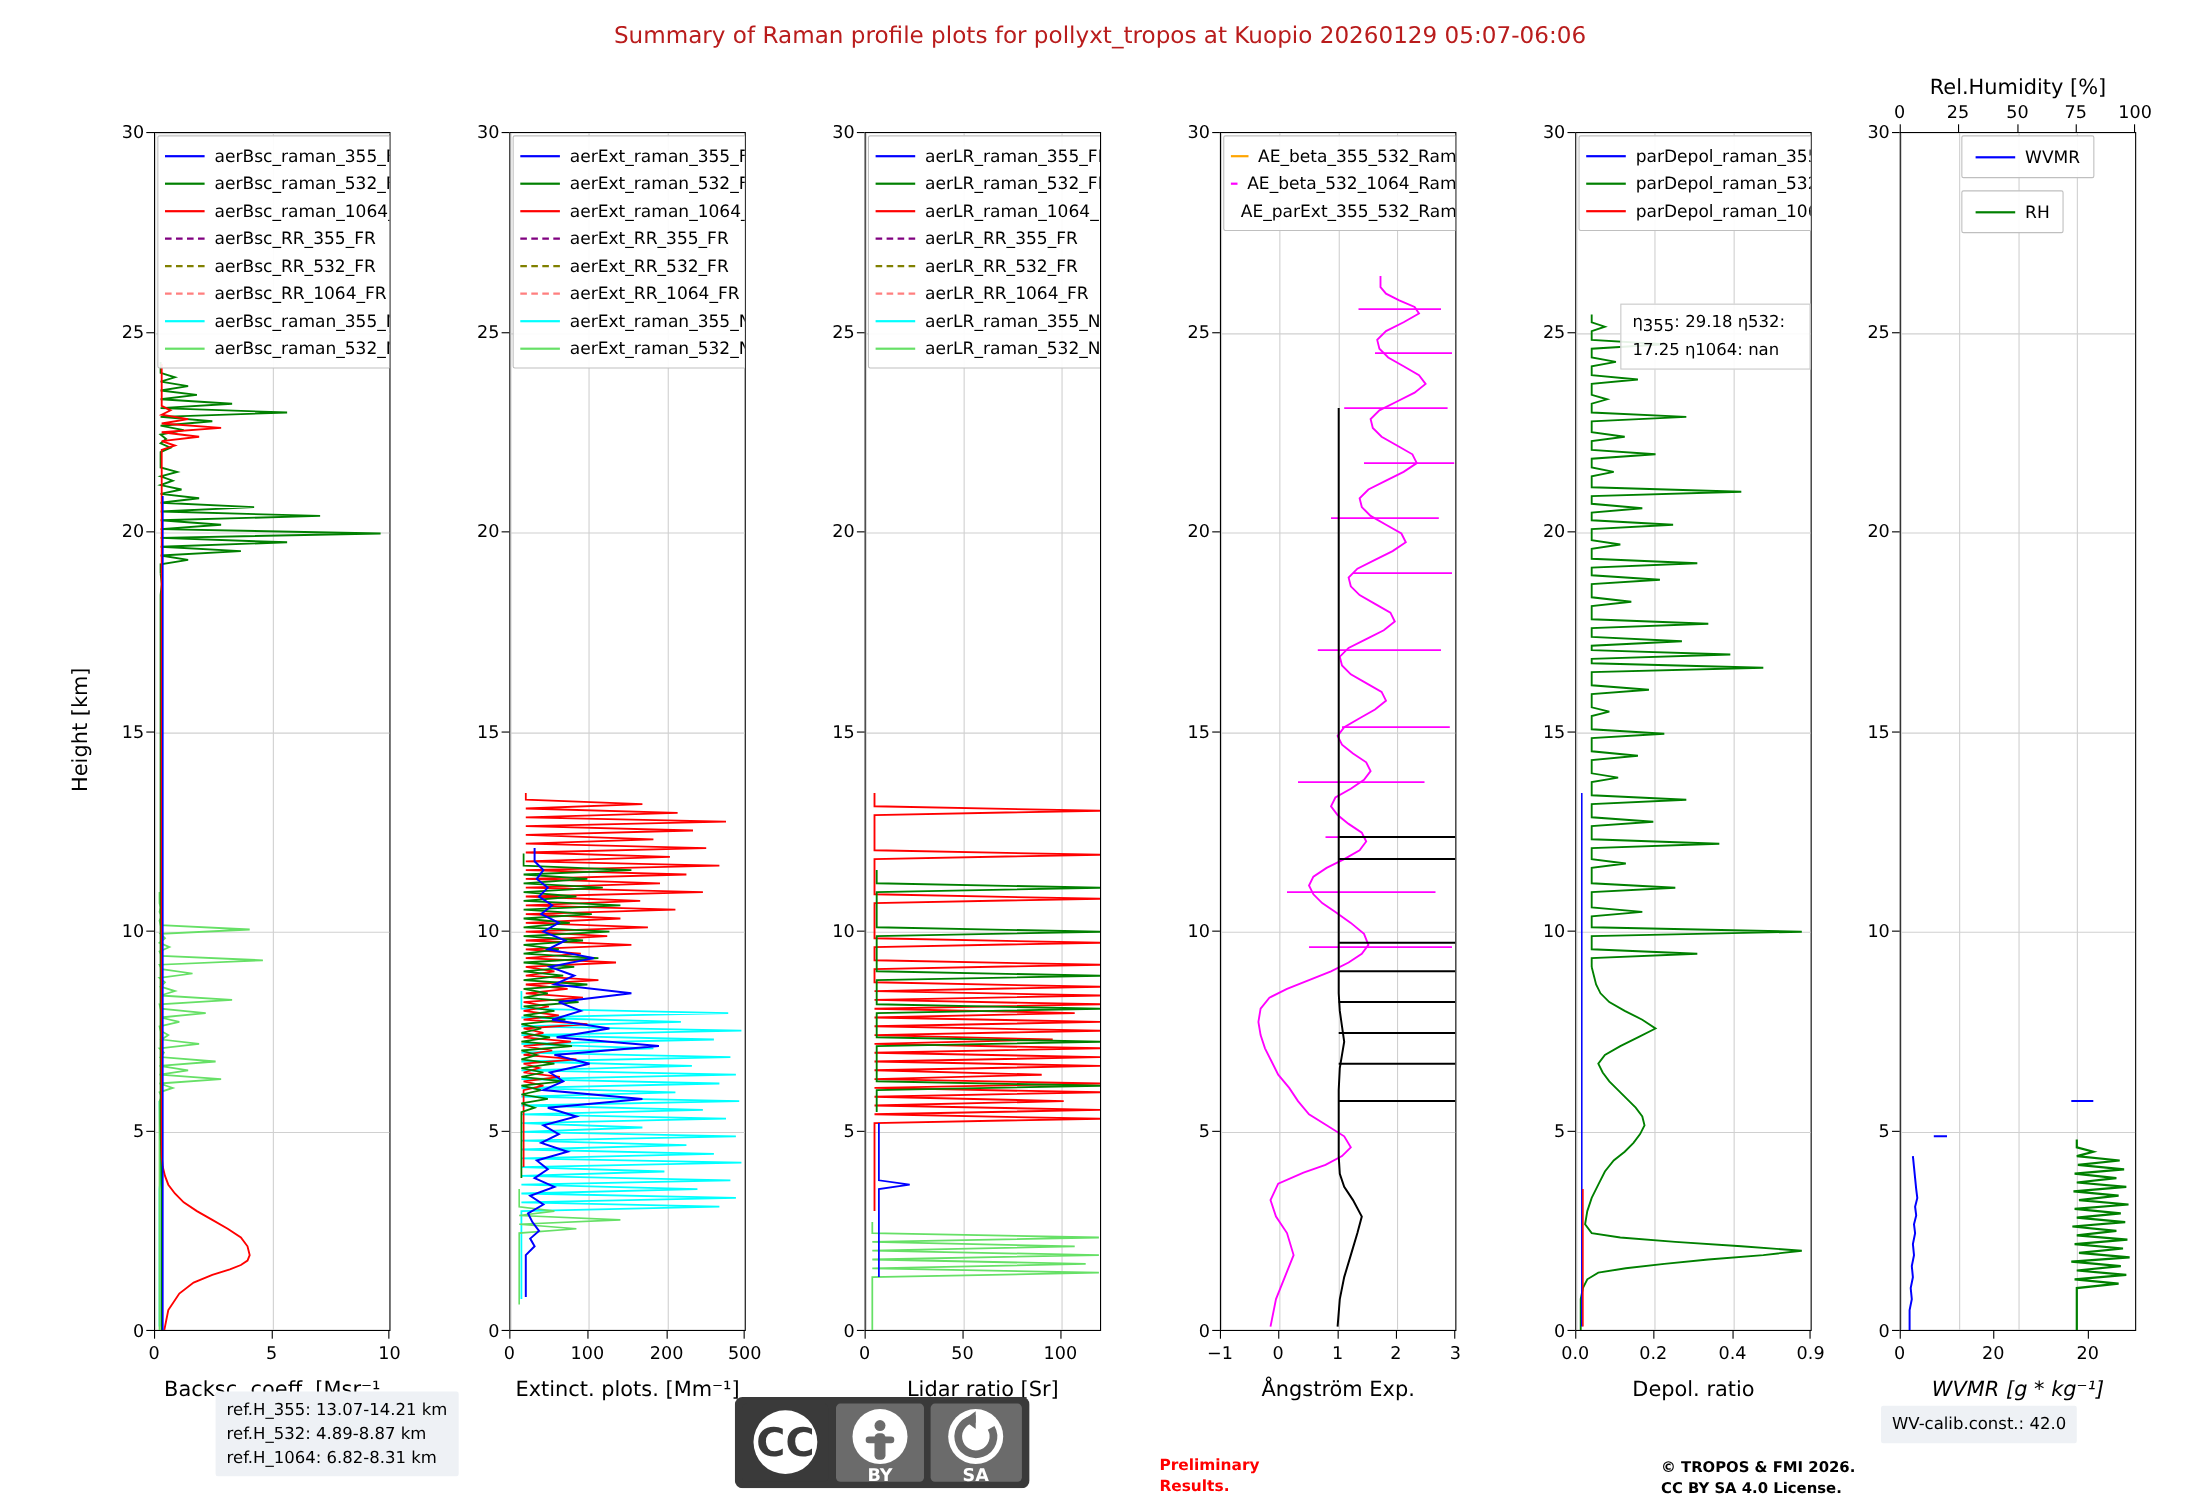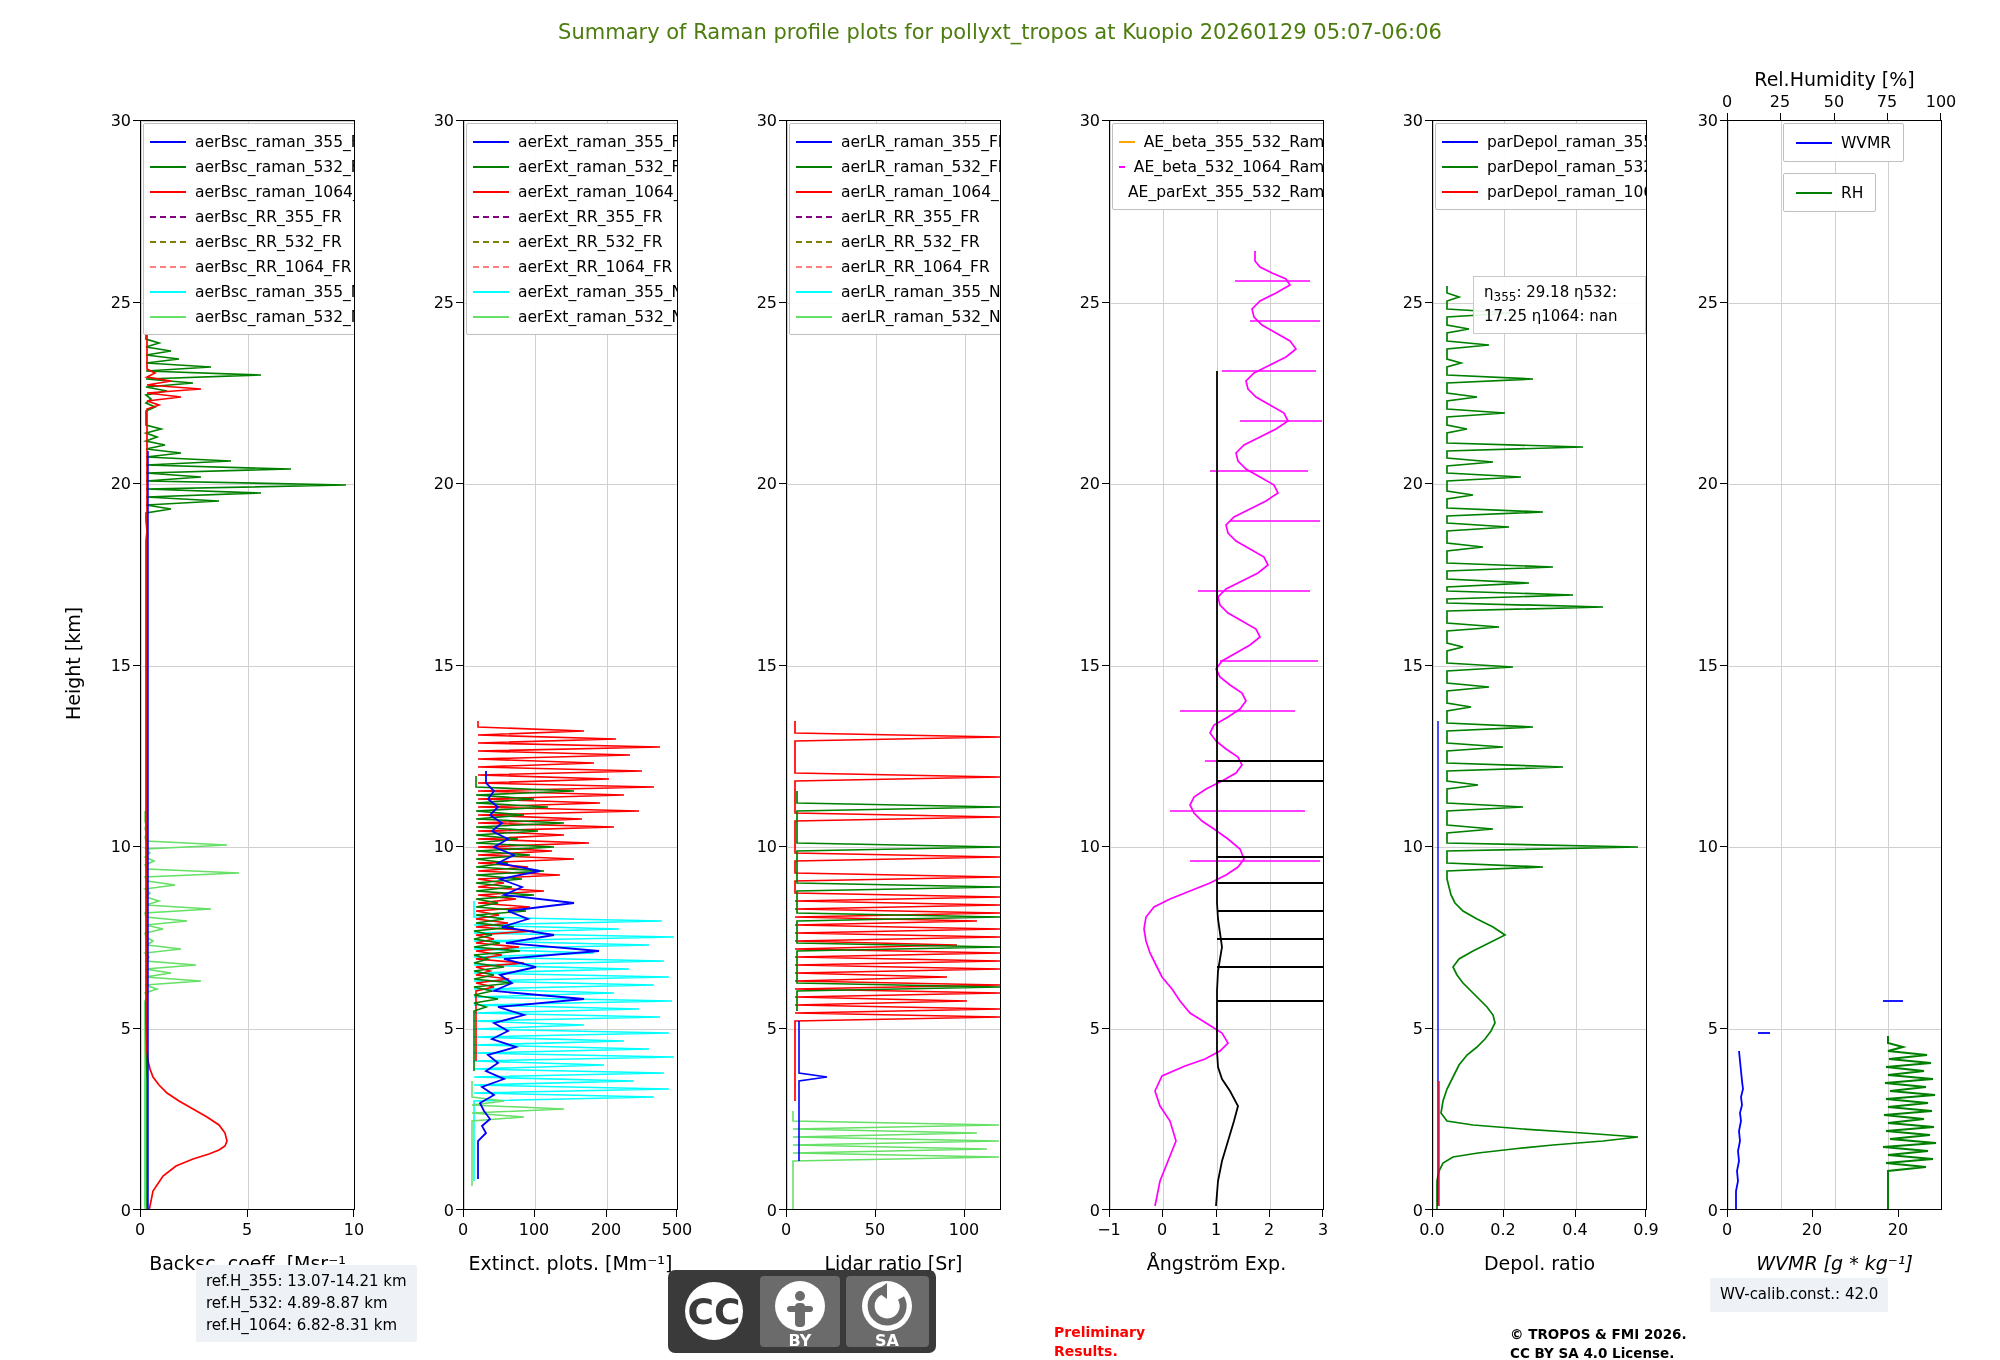--- a/index.html
+++ b/index.html
@@ -3,21 +3,21 @@
 <meta charset="utf-8">
 <style>
   html,body{margin:0;padding:0;}
   body{
     width:2000px;height:1360px;background:#ffffff;
     font-family:"DejaVu Sans","Liberation Sans",sans-serif;
     color:#000;overflow:hidden;position:relative;
   }
   #title{
     position:absolute;top:20px;left:0;width:2000px;text-align:center;
-    font-size:21px;color:#4d7c0f;
+    font-size:21px;color:#b91c1c;
   }
   .panel{position:absolute;top:120px;height:1090px;}
   .plotbox{
     position:absolute;left:0;top:0;width:100%;height:1090px;
     border:1.3px solid #000;box-sizing:border-box;background:#fff;
     overflow:hidden;
   }
   .tick-y{
     position:absolute;right:100%;transform:translateY(-50%);
     padding-right:9px;font-size:16px;white-space:nowrap;color:#000;
@@ -48,21 +48,21 @@
     border:1px solid #bfbfbf;background:rgba(255,255,255,0.92);
     padding:5px 8px 5px 6px;font-size:15px;z-index:6;border-radius:2px;
   }
   .legend .row{display:flex;align-items:center;height:25px;white-space:nowrap;}
   .legend .swatch{width:36px;height:0;border-top-width:2.2px;border-top-style:solid;margin-right:9px;}
   .legend .lbl{font-size:15.5px;color:#000;}
   .etabox{
     position:absolute;border:1px solid #c8c8c8;background:rgba(255,255,255,0.9);
     padding:5px 10px;font-size:15px;line-height:1.45;z-index:6;
   }
-  .etabox sub{font-size:12px;}
+  .etabox sub{font-size:15px;}
   .footnote{
     position:absolute;font-size:15px;background:#eef1f5;padding:6px 10px;line-height:1.45;
     color:#000;border-radius:2px;
   }
   #prelim{position:absolute;left:1008px;top:1323px;font-size:14px;color:#ff0000;font-weight:bold;line-height:1.35;}
   #tropos{position:absolute;left:1510px;top:1325px;font-size:13.5px;color:#000;font-weight:bold;line-height:1.4;}
   #ccbox{position:absolute;left:668px;top:1270px;width:268px;height:83px;}
   svg{display:block;}
 </style>
 </head>

